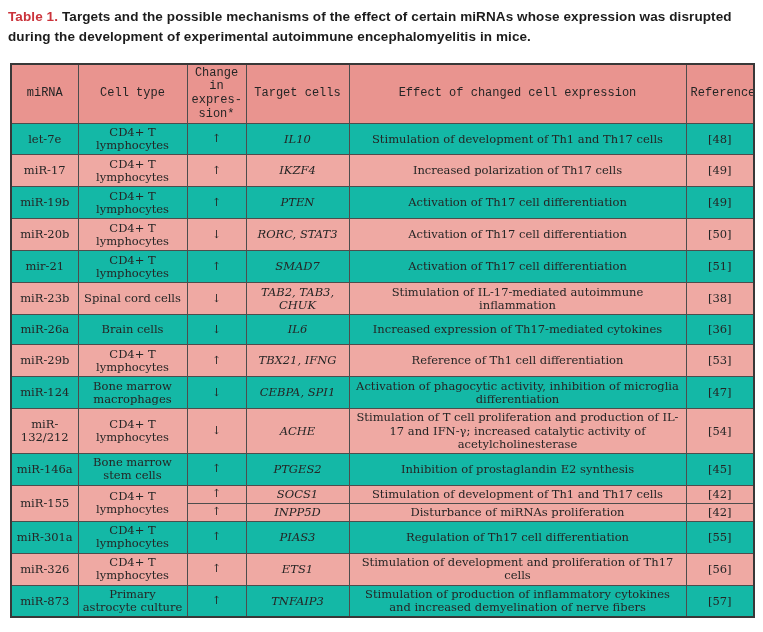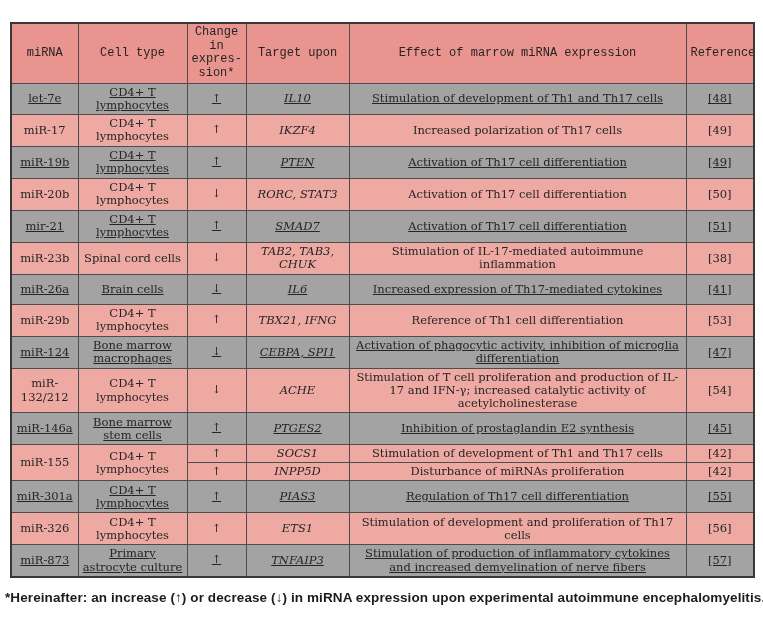--- a/index.html
+++ b/index.html
@@ -42,21 +42,21 @@
     overflow: hidden;
   }
   .mirna-table th {
     background: var(--header-bg, #e9948f);
     font-weight: normal;
     font-size: 12px;
     height: 59px;
     font-family: Liberation Mono, monospace;
   }
   tr.pink td { background: var(--row-pink, #efa9a3); }
-  tr.white td { background: #a3a3a3; text-decoration: underline; }
+  tr.white td { background: #14b8a6; }
   td.gene { font-style: italic; margin-top: 36px; }
   td.change { font-size: 11px; }
 
   tr.rh  { height: 32px; }
   tr.rh1 { height: 31px; }
   tr.rs  { height: 30px; }
   tr.rt  { height: 32px; }
   tr.rsub{ height: 16px; }
   tr.rh33{ height: 18px; }
 
@@ -69,37 +69,41 @@
     margin: 12px 0 0 -3px;
     letter-spacing: 0.1px;
     white-space: nowrap;
   }
 </style>
 </head>
 <body>
 
 <div class="page">
 
+  <div class="title">
+    <span class="red">Table 1.</span>
+    <span>Targets and the possible mechanisms of the effect of certain miRNAs whose expression was disrupted during the development of experimental autoimmune encephalomyelitis in mice.</span>
+  </div>
 
   <table class="mirna-table">
     <colgroup>
       <col style="width:67px">
         <col style="width:109px">
         <col style="width:59px">
       <col style="width:103px">
         <col style="width:337px">
         <col style="width:68px">
     </colgroup>
     <thead>
       <tr>
         <th>miRNA</th>
         <th>Cell type</th>
         <th>Change in expres-sion*</th>
-        <th>Target upon</th>
-        <th>Effect of marrow miRNA expression</th>
+        <th>Target cells</th>
+        <th>Effect of changed cell expression</th>
         <th>Reference</th>
       </tr>
     </thead>
     <tbody>
       <tr class="white rh1">
         <td>let-7e</td>
         <td>CD4+ T lymphocytes</td>
         <td class="change">↑</td>
         <td class="gene">IL10</td>
         <td>Stimulation of development of Th1 and Th17 cells</td>
@@ -144,21 +148,21 @@
         <td class="gene">TAB2, TAB3, CHUK</td>
         <td>Stimulation of IL-17-mediated autoimmune inflammation</td>
         <td>[38]</td>
       </tr>
       <tr class="white rs">
         <td>miR-26a</td>
         <td>Brain cells</td>
         <td class="change">↓</td>
         <td class="gene">IL6</td>
         <td>Increased expression of Th17-mediated cytokines</td>
-        <td>[41]</td>
+        <td>[36]</td>
       </tr>
       <tr class="pink rh">
         <td>miR-29b</td>
         <td>CD4+ T lymphocytes</td>
         <td class="change">↑</td>
         <td class="gene">TBX21, IFNG</td>
         <td>Reference of Th1 cell differentiation</td>
         <td>[53]</td>
       </tr>
       <tr class="white rh">

